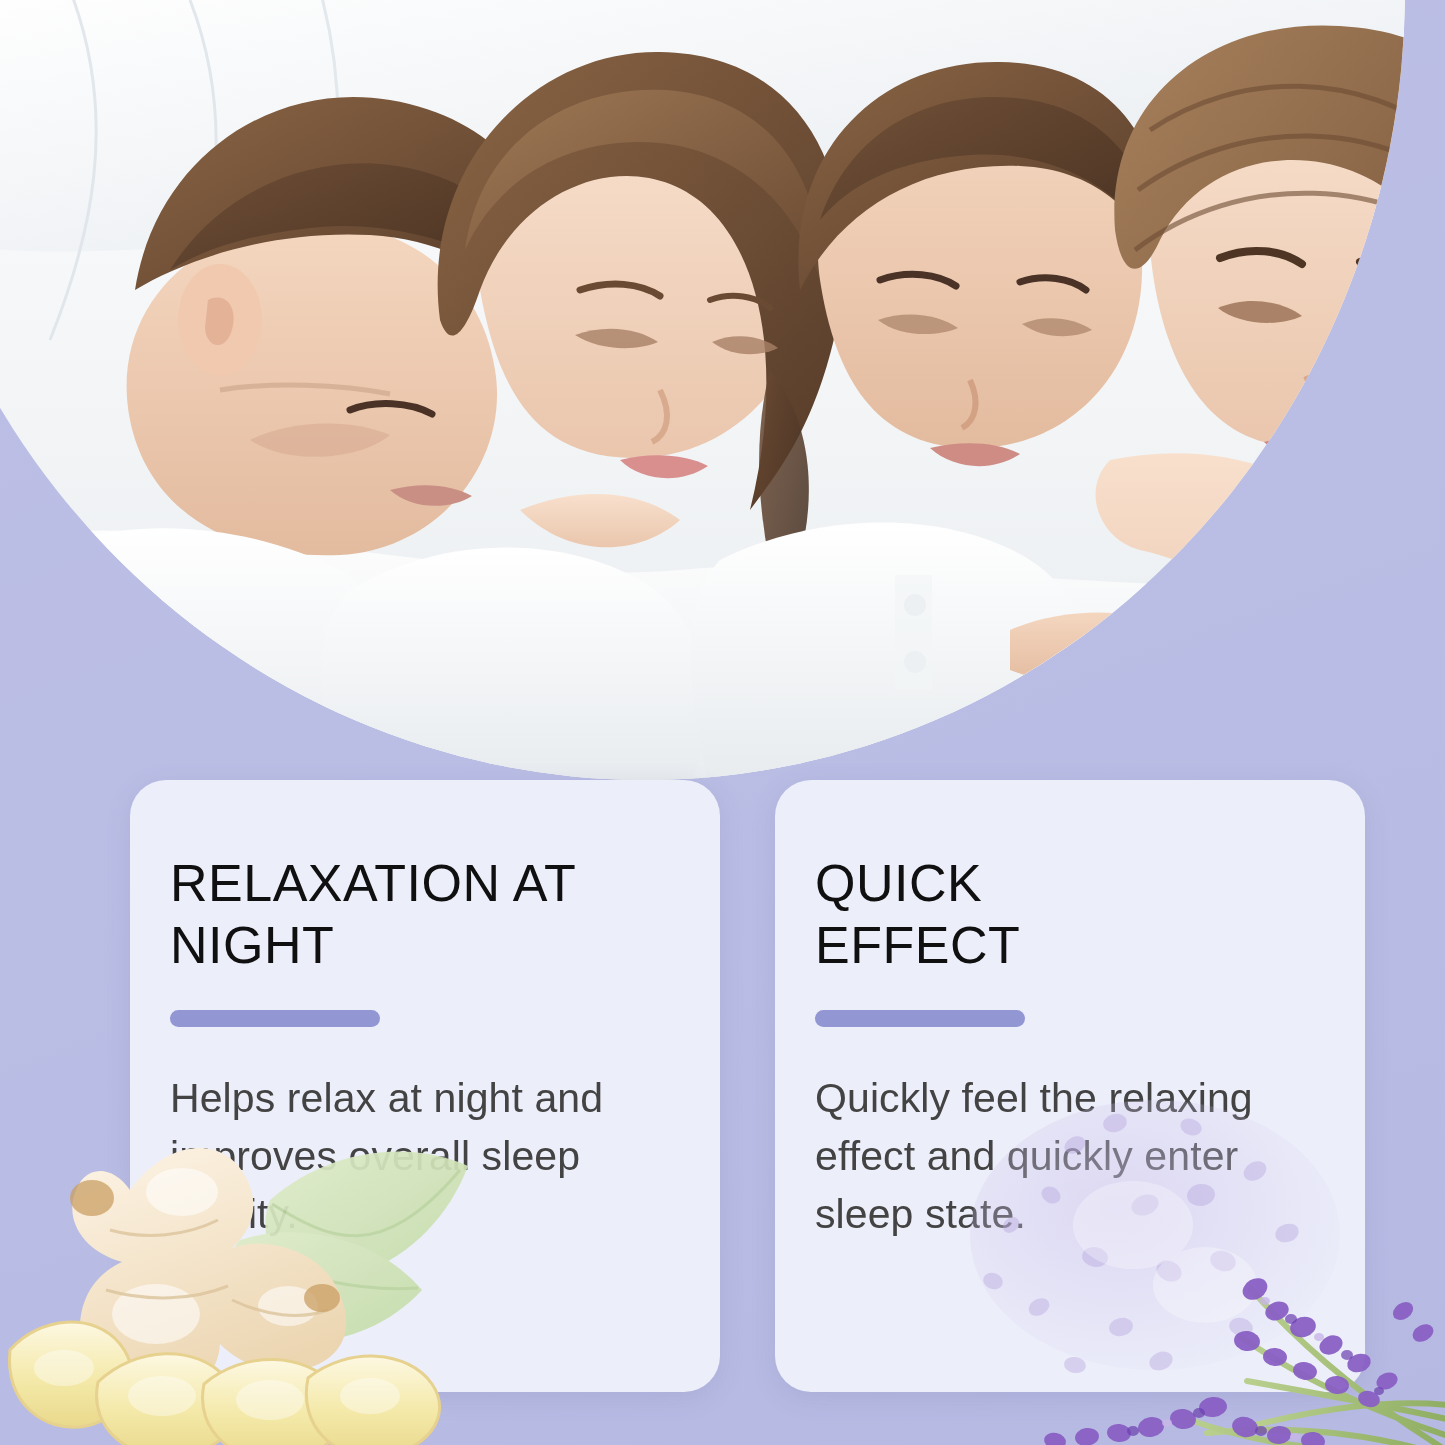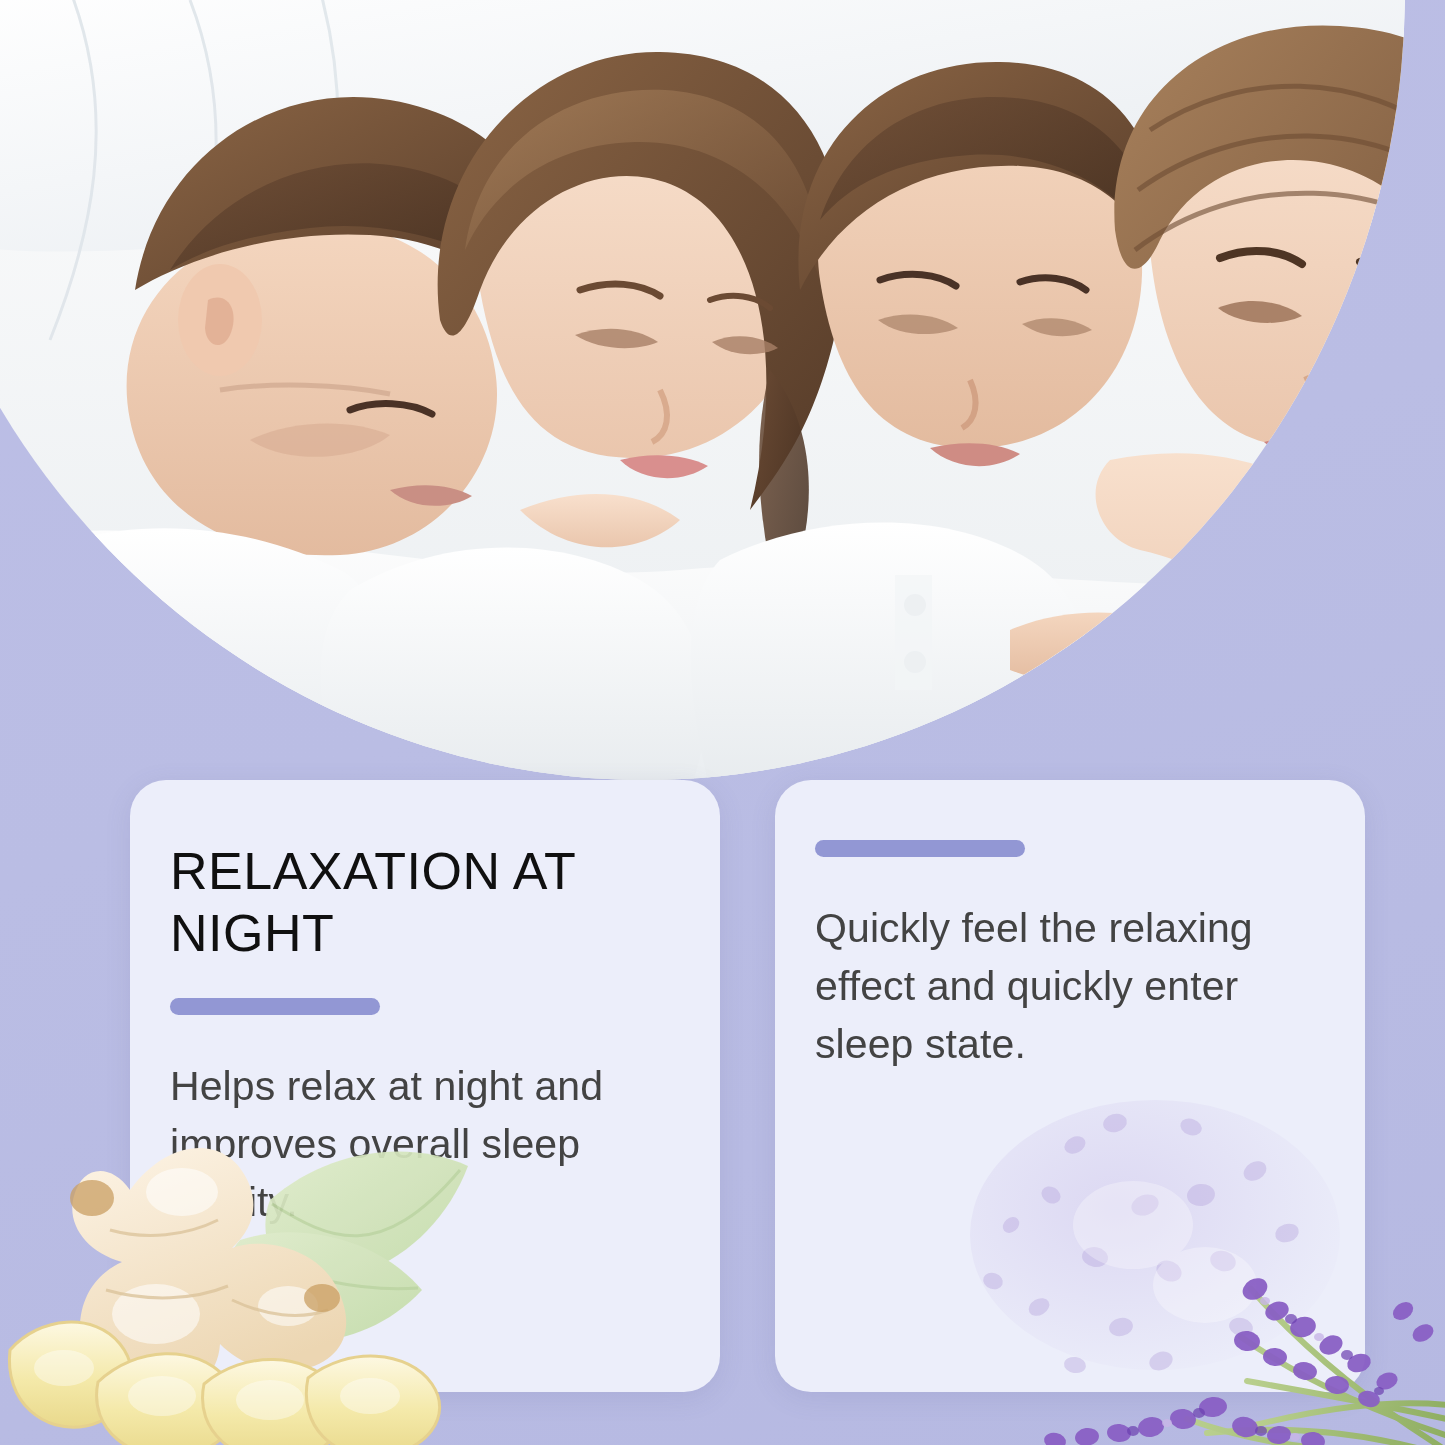--- a/index.html
+++ b/index.html
@@ -30,21 +30,21 @@
     position:relative;flex:1;border-radius:36px;
     background:#eceefa;
     box-shadow:0 6px 26px rgba(90,95,150,.13);
     overflow:hidden;
     padding:60px 46px 0 40px;
     box-sizing:border-box;
   }
   .card-inner{position:relative;z-index:3;}
   .card-title{
     font-size:52px;line-height:62px;font-weight:300;color:#101010;
-    letter-spacing:.5px;margin:0 0 34px 0;white-space:pre-line;
+    letter-spacing:.5px;margin:12px 0 34px 0;white-space:pre-line;
   }
   .accent-bar{
     width:210px;height:17px;border-radius:10px;background:#9297d4;
     margin:0 0 42px 0;
   }
   .card-body{
     font-size:41px;line-height:58px;font-weight:400;color:#434343;
     margin:0;letter-spacing:.1px;
   }
 
@@ -190,20 +190,22 @@
       <div class="card-inner">
         <h2 class="card-title">RELAXATION AT
 NIGHT</h2>
         <div class="accent-bar"></div>
         <p class="card-body">Helps relax at night and improves overall sleep quality.</p>
       </div>
     </div>
 
     <div class="card">
       <div class="card-inner">
+        <h2 class="card-title">QUICK
+EFFECT</h2>
         <div class="accent-bar"></div>
         <p class="card-body">Quickly feel the relaxing effect and quickly enter sleep state.</p>
       </div>
     </div>
 
   </div>
 
   <div class="deco deco-ginger">
     <svg viewBox="0 0 520 360">
       <defs>

